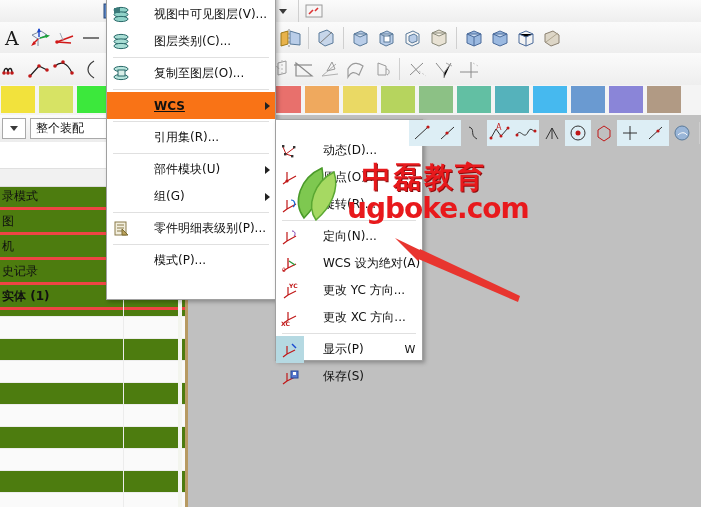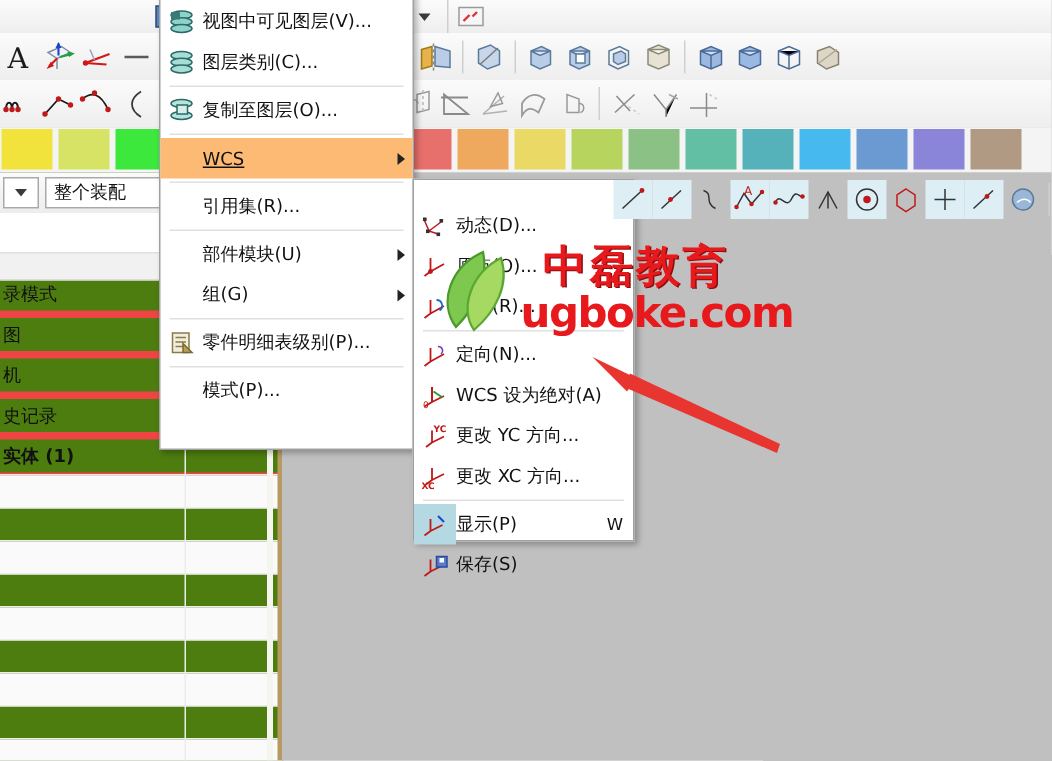--- a/index.html
+++ b/index.html
@@ -43,43 +43,43 @@
   .lp-dd{width:22px;height:19px;border:1px solid #a9a9a9;background:#fff;
          display:flex;align-items:center;justify-content:center;margin-left:2px;}
   .lp-field{margin-left:4px;height:19px;width:118px;border:1px solid #a9a9a9;background:#fff;
             display:flex;align-items:center;padding-left:5px;font-size:12px;color:#111;}
   #lp-blank{position:absolute;left:0;top:27px;width:188px;height:26px;background:#fff;
             border-bottom:1px solid #e3e3e3;}
   #lp-head{position:absolute;left:0;top:53px;width:188px;height:17px;background:#f1f1f1;
            border-top:1px solid #e0e0e0;border-bottom:1px solid #dcdcdc;}
   #lp-tree{position:absolute;left:0;top:70px;width:188px;height:110px;}
   .treerow{height:22px;line-height:22px;padding-left:2px;font-size:12px;color:#111;
-           border-bottom:5px solid #ef4444;white-space:nowrap;overflow:hidden;}
+           border-bottom:3px solid #ef4444;white-space:nowrap;overflow:hidden;}
   .treerow.bold{font-weight:bold;}
   #lp-grid{position:absolute;left:0;top:180px;width:188px;height:212px;}
   .gridrow{height:21px;border-bottom:1px solid #ededed;}
   .gridrow.alt{background:#fafafa;}
   #lp-vdiv{position:absolute;left:123px;top:180px;width:1px;height:212px;background:#ececec;}
   #lp-edge{position:absolute;left:178px;top:115px;width:4px;height:392px;background:#f3f5ee;}
   #lp-edge2{position:absolute;left:185px;top:115px;width:3px;height:392px;background:#b79a62;}
 
   
   #canvas{position:absolute;left:188px;top:115px;width:513px;height:392px;background:#c0c0c0;}
 
   
   .menu{position:absolute;background:#fff;border:1px solid #a0a0a0;
         box-shadow:2px 2px 4px rgba(0,0,0,.28);}
   #menu1{left:106px;top:-10px;width:168px;height:308px;}
   #menu2{left:275px;top:119px;width:146px;height:240px;}
-  .mrow{position:relative;height:27px;display:flex;align-items:center;font-size:12px;color:#111;}
+  .mrow{position:relative;height:27px;display:flex;align-items:center;font-size:12px;color:#111;gap:19px;}
   .mrow .mico{width:28px;height:27px;flex:0 0 auto;display:flex;align-items:center;justify-content:center;}
   .mrow .mlbl{flex:1 1 auto;white-space:nowrap;overflow:hidden;}
   .mrow .marrow{width:16px;flex:0 0 auto;display:flex;align-items:center;justify-content:center;}
   .mrow .mkey{width:24px;flex:0 0 auto;text-align:center;font-size:11px;}
-  .mrow.sel{background:#fdba74;}
+  .mrow.sel{background:#f97316;font-weight:bold;}
   .msep{height:1px;background:#e0e0e0;margin:2px 6px;}
   .marrow i{display:block;width:0;height:0;border-top:4px solid transparent;
             border-bottom:4px solid transparent;border-left:5px solid #222;}
   u{text-decoration:underline;}
   .icohl{background:#b5d9e2;}
 
   
   #wm{position:absolute;left:282px;top:160px;width:230px;height:72px;pointer-events:none;}
   #wm .wtxt{position:absolute;left:80px;top:-2px;font-size:29px;font-weight:bold;color:#e8191c;
             font-family:"DejaVu Sans","Liberation Sans",sans-serif;letter-spacing:2px;

